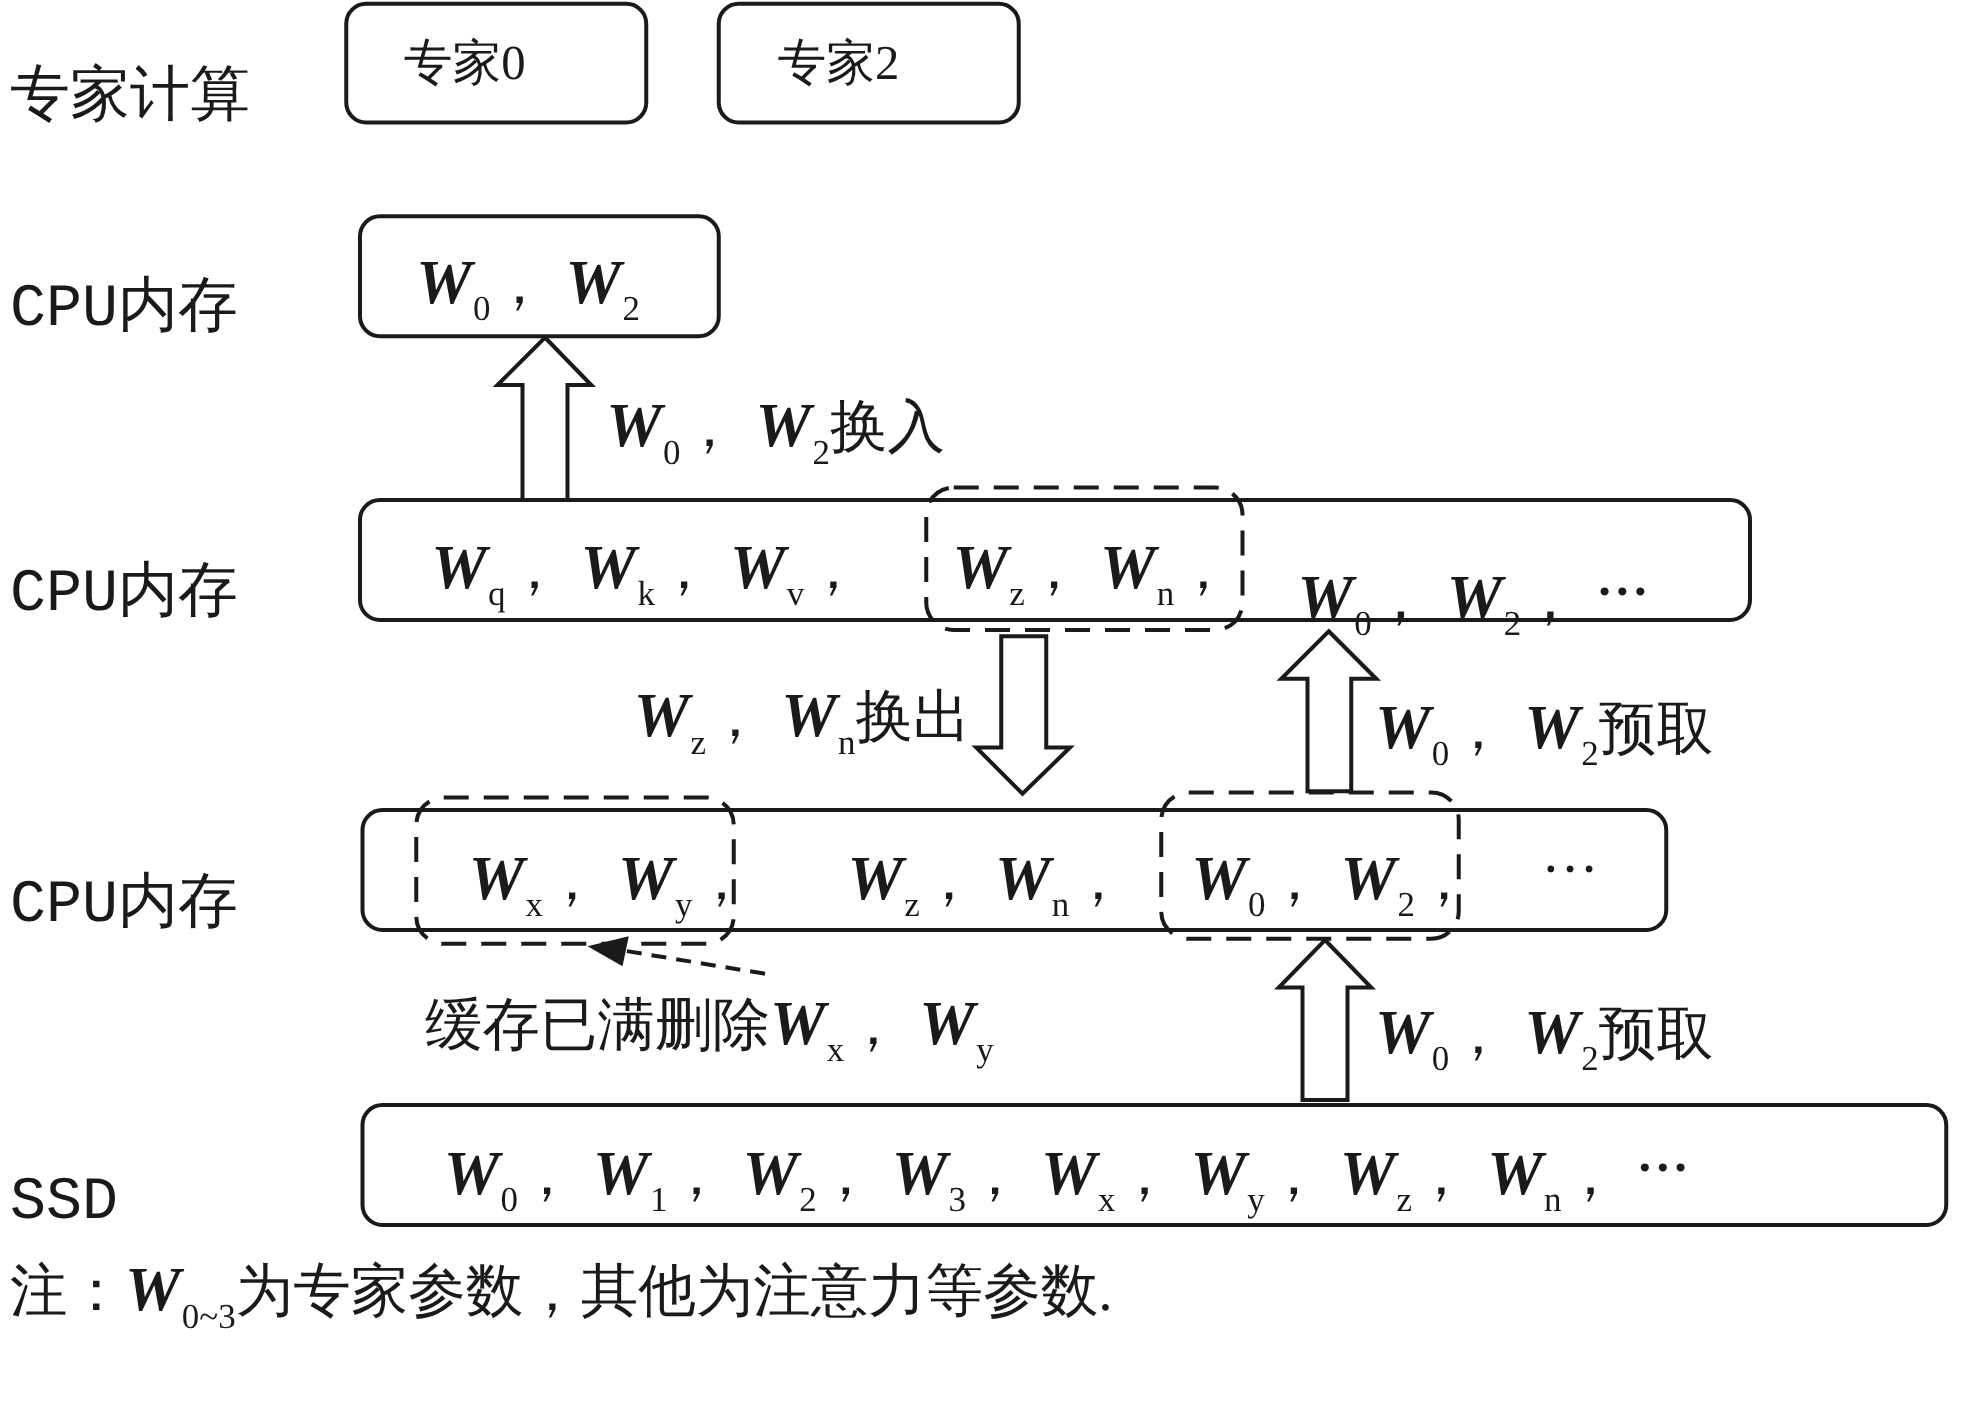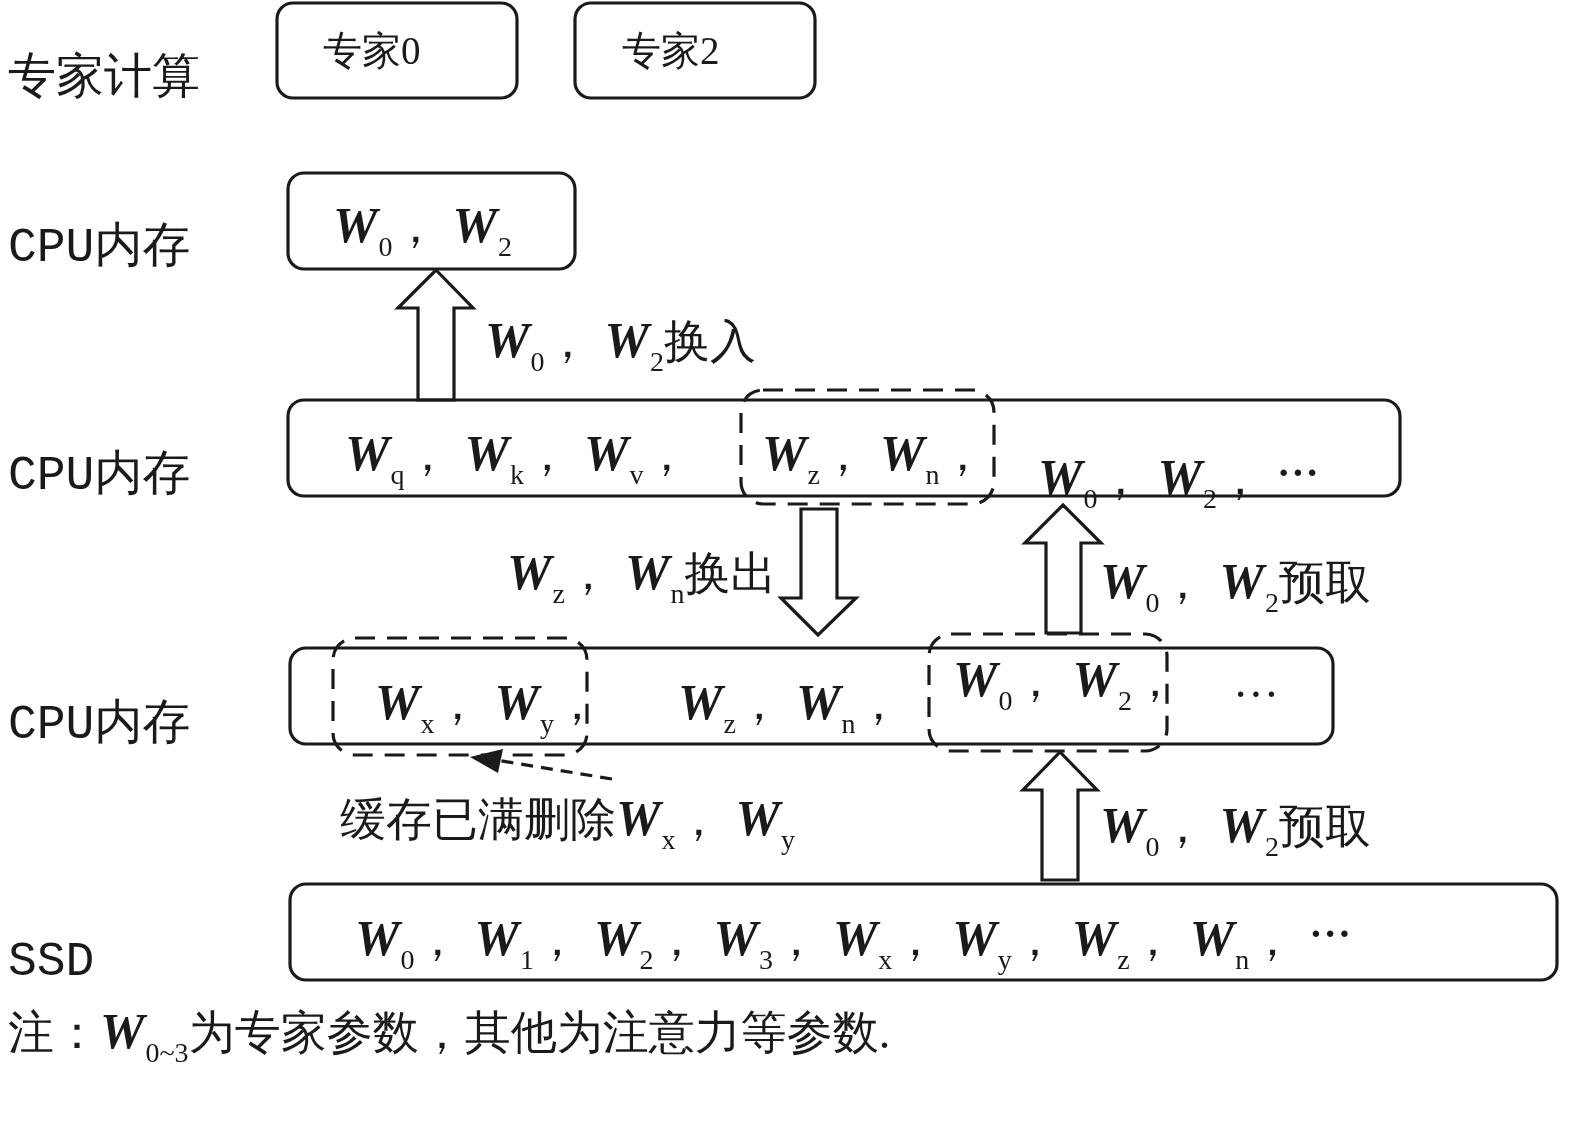--- a/index.html
+++ b/index.html
@@ -65,21 +65,21 @@
 <div class="expert-label" style="left:622px; top:31px;">专家2</div>
 
 <div class="box-text" style="left:333px; top:200px;"><span class="term"><span class="w">W</span><span class="sub">0</span><span class="sep cn">，</span></span><span class="term"><span class="w">W</span><span class="sub">2</span></span></div>
 
 <div class="box-text" style="left:345px; top:428px;"><span class="term"><span class="w">W</span><span class="sub">q</span><span class="sep cn">，</span></span><span class="term"><span class="w">W</span><span class="sub">k</span><span class="sep cn">，</span></span><span class="term"><span class="w">W</span><span class="sub">v</span><span class="sep cn">，</span></span></div>
 <div class="box-text" style="left:762px; top:428px;"><span class="term"><span class="w">W</span><span class="sub">z</span><span class="sep cn">，</span></span><span class="term"><span class="w">W</span><span class="sub">n</span><span class="sep cn">，</span></span></div>
 <div class="box-text" style="left:1038px; top:404px;margin-top:48px;"><span class="term"><span class="w">W</span><span class="sub">0</span><span class="sep cn">，</span></span><span class="term"><span class="w">W</span><span class="sub">2</span><span class="sep cn">，</span></span><span class="ell">···</span></div>
 
 <div class="box-text" style="left:375px; top:677px;"><span class="term"><span class="w">W</span><span class="sub">x</span><span class="sep cn">，</span></span><span class="term"><span class="w">W</span><span class="sub">y</span><span class="sep cn">，</span></span></div>
 <div class="box-text" style="left:678px; top:677px;"><span class="term"><span class="w">W</span><span class="sub">z</span><span class="sep cn">，</span></span><span class="term"><span class="w">W</span><span class="sub">n</span><span class="sep cn">，</span></span></div>
-<div class="box-text" style="left:953px; top:654px;"><span class="term"><span class="w">W</span><span class="sub">0</span><span class="sep cn">，</span></span><span class="term"><span class="w">W</span><span class="sub">2</span><span class="sep cn">，</span></span></div>
+<div class="box-text" style="left:953px; top:677px;"><span class="term"><span class="w">W</span><span class="sub">0</span><span class="sep cn">，</span></span><span class="term"><span class="w">W</span><span class="sub">2</span><span class="sep cn">，</span></span></div>
 <div class="box-text" style="left:1233px; top:672px;">···</div>
 
 <div class="box-text" style="left:355px; top:913px;"><span class="term"><span class="w">W</span><span class="sub">0</span><span class="sep cn">，</span></span><span class="term"><span class="w">W</span><span class="sub">1</span><span class="sep cn">，</span></span><span class="term"><span class="w">W</span><span class="sub">2</span><span class="sep cn">，</span></span><span class="term"><span class="w">W</span><span class="sub">3</span><span class="sep cn">，</span></span><span class="term"><span class="w">W</span><span class="sub">x</span><span class="sep cn">，</span></span><span class="term"><span class="w">W</span><span class="sub">y</span><span class="sep cn">，</span></span><span class="term"><span class="w">W</span><span class="sub">z</span><span class="sep cn">，</span></span><span class="term"><span class="w">W</span><span class="sub">n</span><span class="sep cn">，</span></span><span class="ell">···</span></div>
 
 <div class="box-text" style="left:485px; top:315px;"><span class="w">W</span><span class="sub">0</span><span class="cn">，</span><span style="display: inline-block; width: 14px;"></span><span class="w">W</span><span class="sub">2</span><span class="cn">换入</span></div>
 <div class="box-text" style="left:507px; top:547px;"><span class="w">W</span><span class="sub">z</span><span class="cn">，</span><span style="display: inline-block; width: 14px;"></span><span class="w">W</span><span class="sub">n</span><span class="cn">换出</span></div>
 <div class="box-text" style="left:1100px; top:556px;"><span class="w">W</span><span class="sub">0</span><span class="cn">，</span><span style="display: inline-block; width: 14px;"></span><span class="w">W</span><span class="sub">2</span><span class="cn">预取</span></div>
 <div class="box-text" style="left:1100px; top:800px;"><span class="w">W</span><span class="sub">0</span><span class="cn">，</span><span style="display: inline-block; width: 14px;"></span><span class="w">W</span><span class="sub">2</span><span class="cn">预取</span></div>
 <div class="box-text" style="left:340px; top:793px;"><span class="cn">缓存已满删除</span><span class="w">W</span><span class="sub">x</span><span class="cn">，</span><span style="display: inline-block; width: 14px;"></span><span class="w">W</span><span class="sub">y</span></div>
 

